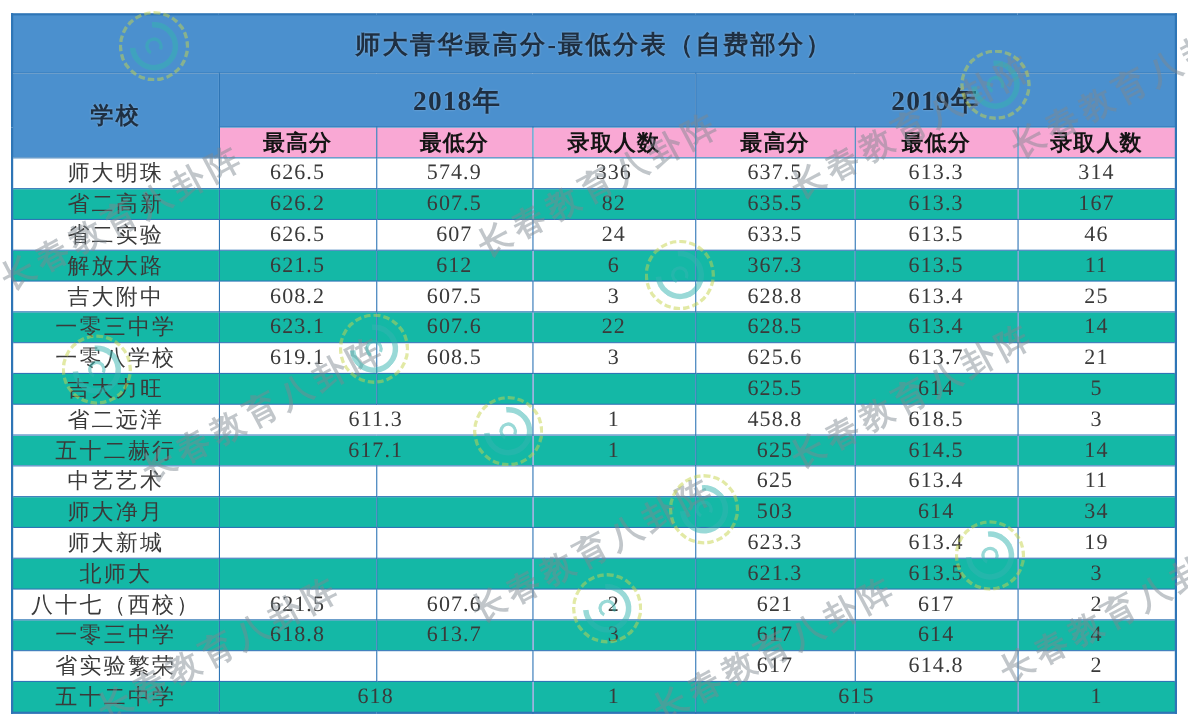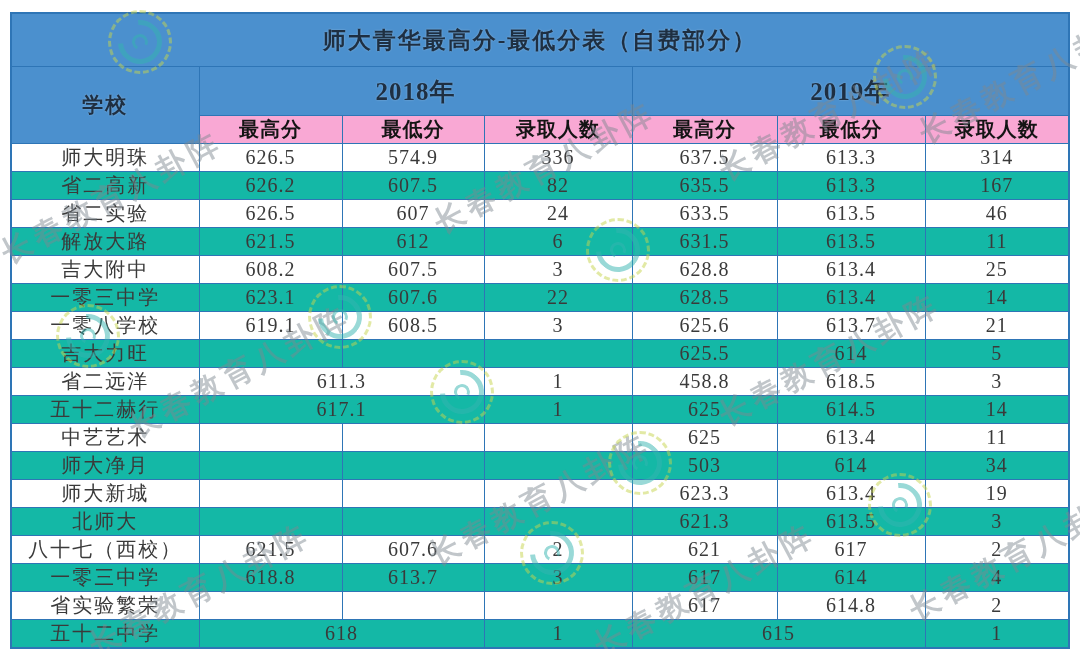--- a/index.html
+++ b/index.html
@@ -102,21 +102,21 @@
           <td>24</td>
           <td>633.5</td>
           <td>613.5</td>
           <td>46</td>
         </tr>
         <tr class="stripe">
           <td>解放大路</td>
           <td>621.5</td>
           <td>612</td>
           <td>6</td>
-          <td>631.5</td>
+          <td>367.3</td>
           <td>613.5</td>
           <td>11</td>
         </tr>
         <tr>
           <td>吉大附中</td>
           <td>608.2</td>
           <td>607.5</td>
           <td>3</td>
           <td>628.8</td>
           <td>613.4</td>

